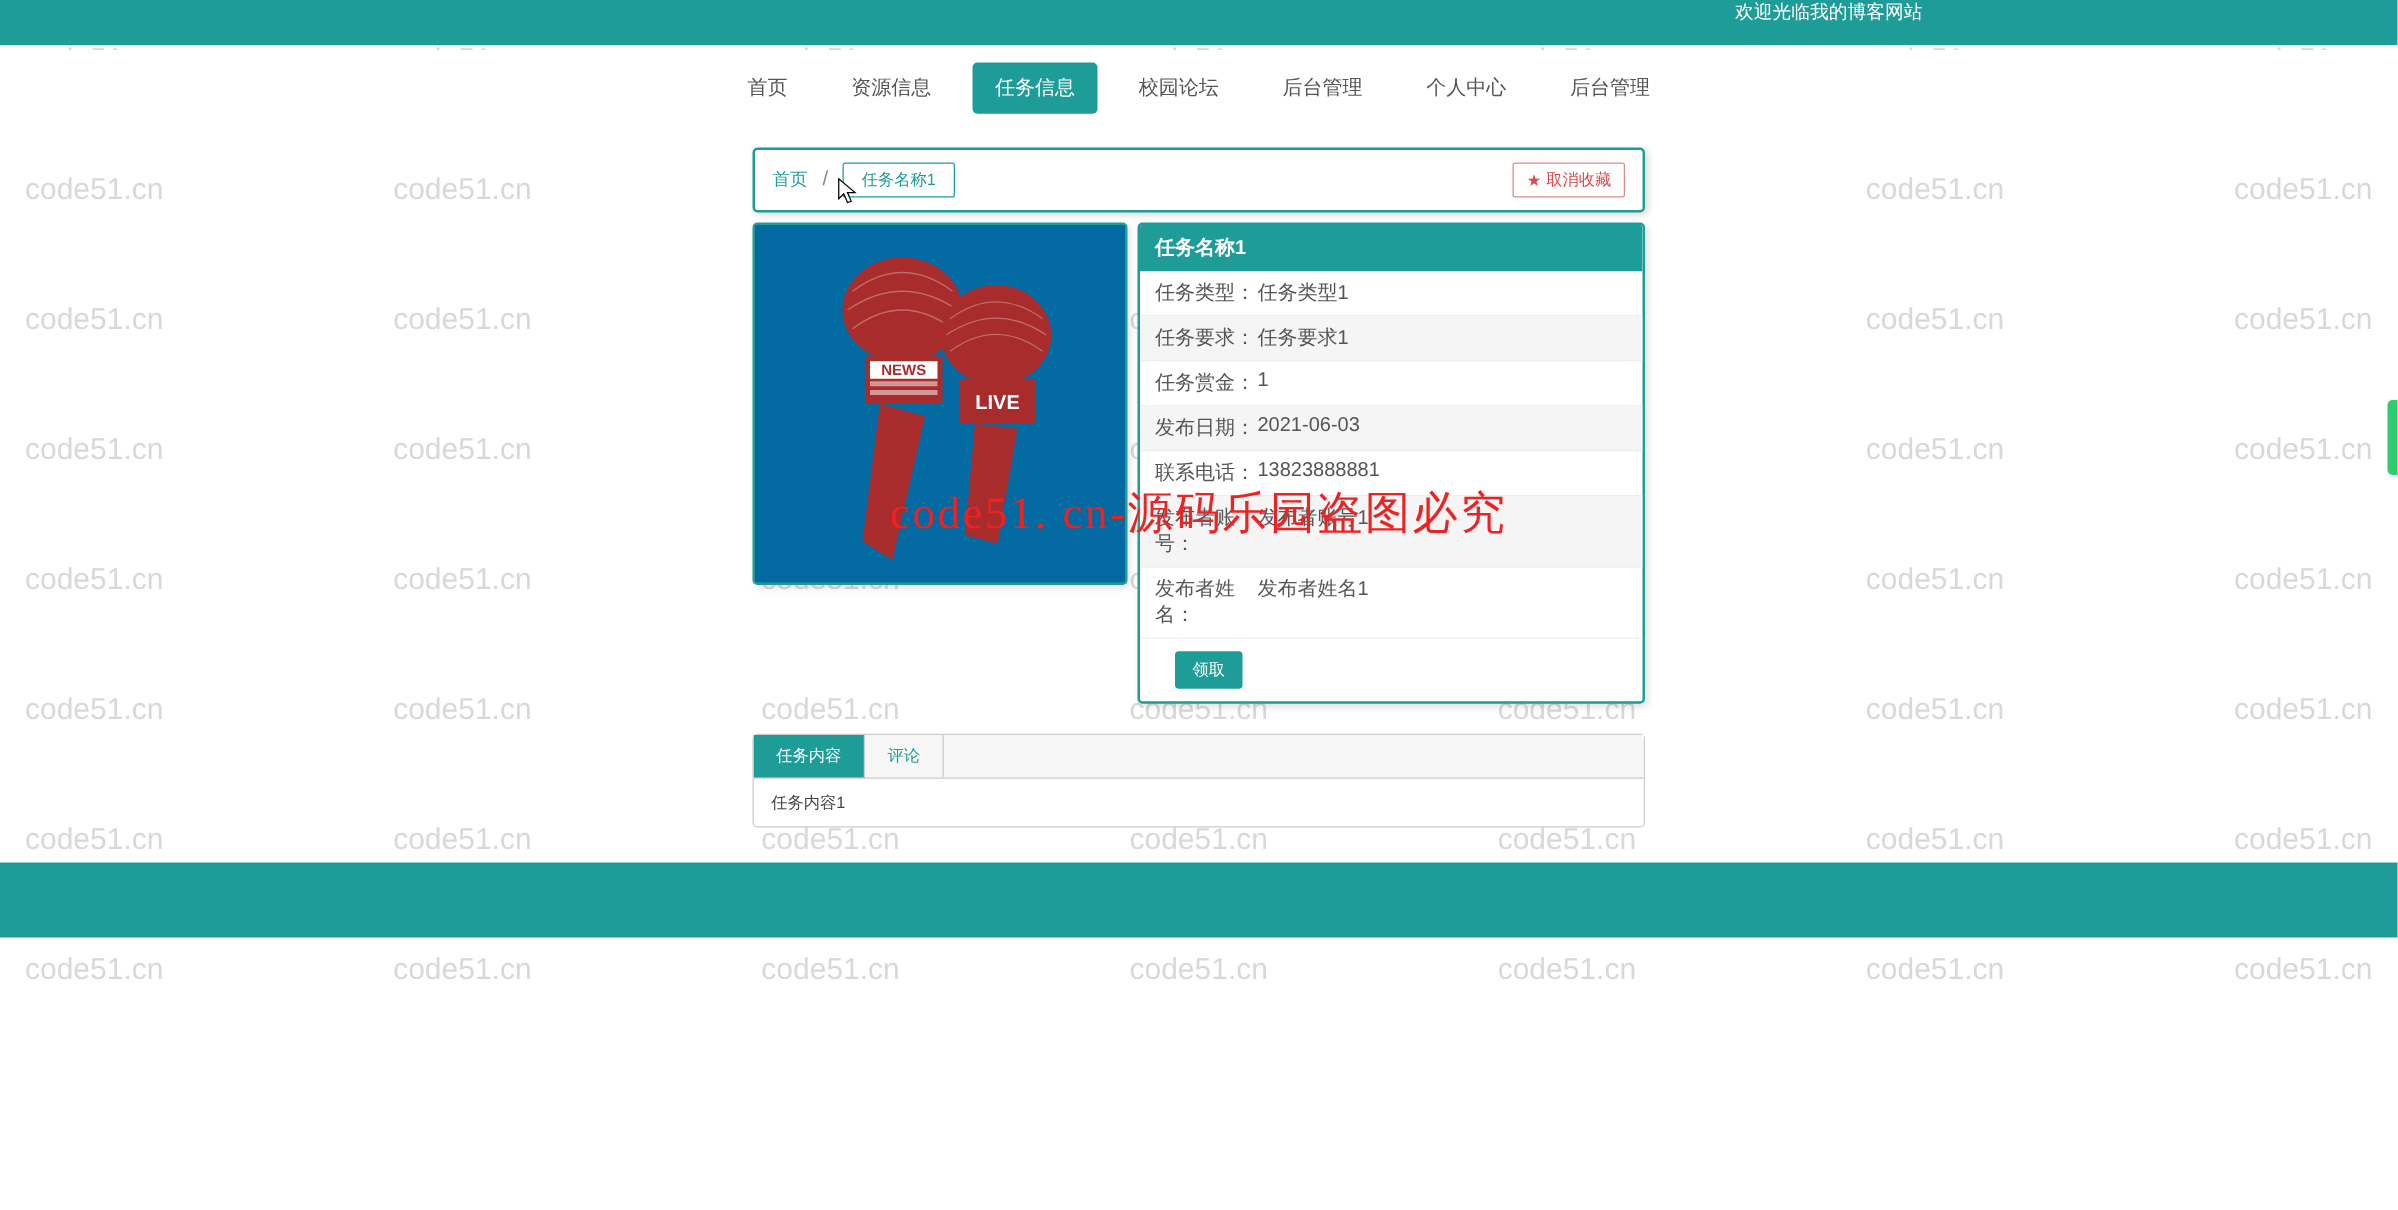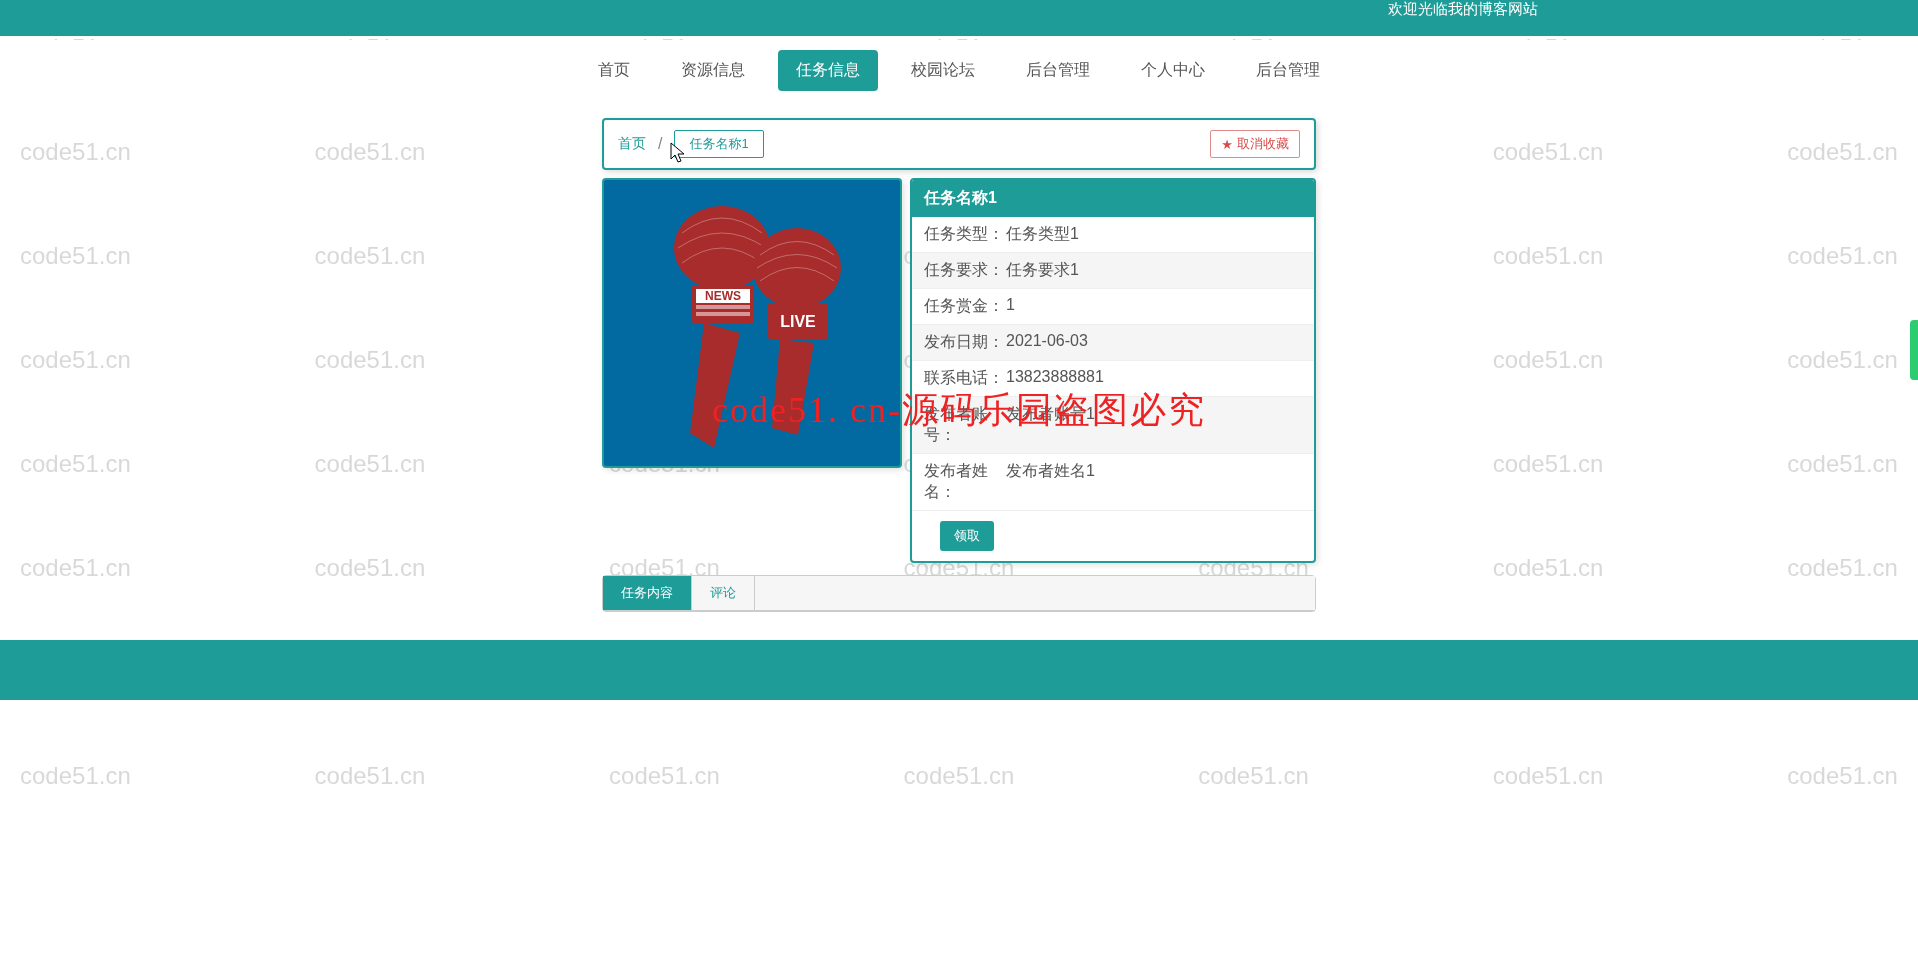--- a/index.html
+++ b/index.html
@@ -40,21 +40,21 @@
 .info-panel { flex: 1; border: 2px solid #1e9c98; border-radius: 4px; background: #fff; box-shadow: 2px 2px 6px rgba(0,0,0,0.12); overflow: hidden; }
 .info-title { background: #1e9c98; color: #fff; font-size: 16px; font-weight: bold; padding: 8px 12px; }
 .info-row { display: flex; padding: 7px 12px; font-size: 16px; border-bottom: 1px solid #eee; }
 .info-row:nth-child(odd) { background: #f5f5f5; }
 .info-label { flex: 0 0 82px; color: #555; }
 .info-value { color: #555; }
 .accept-btn-wrap { padding: 10px 28px; }
 .accept-btn { background: #1e9c98; color: #fff; border: none; padding: 6px 14px; font-size: 13px; border-radius: 3px; cursor: pointer; }
 
 
-.tabs-panel { border: 1px solid #ccc; border-radius: 4px; margin-top: 12px; background: #fff; }
+.tabs-panel { border: 1px solid #ccc; border-radius: 4px; margin-top: 24px; background: #fff; }
 .tabs-head { display: flex; border-bottom: 1px solid #ccc; background: #f6f6f6; }
 .tab-item { padding: 8px 18px; font-size: 13px; color: #1e9c98; cursor: pointer; border-right: 1px solid #ccc; }
 .tab-item.active { background: #1e9c98; color: #fff; }
 .tab-body { padding: 10px 14px; font-size: 13px; color: #444; min-height: 32px; }
 
 
 .footer-band { background: #1e9c98; height: 60px; margin-top: 28px; width: 100%; }
 
 
 .red-overlay { position: absolute; z-index: 5; color: #e22; font-size: 36px; font-family: "SimSun", serif; font-weight: 400; left: 50%; transform: translateX(-50%); top: 386px; white-space: nowrap; letter-spacing: 2px; pointer-events: none; }
@@ -234,20 +234,21 @@
           <button class="accept-btn">领取</button>
         </div>
       </div>
     </div>
 
     <div class="tabs-panel">
       <div class="tabs-head">
         <div class="tab-item active">任务内容</div>
         <div class="tab-item">评论</div>
       </div>
+      <div class="tab-body">任务内容1</div>
     </div>
   </div>
 
   <div class="footer-band"></div>
 </div>
 
 <div class="red-overlay">code51. cn-源码乐园盗图必究</div>
 
 <div class="side-strip"></div>
 

